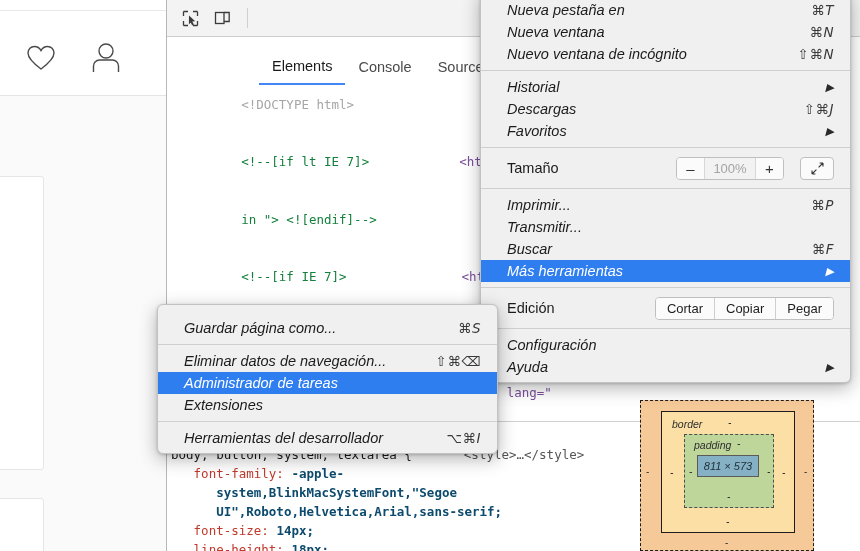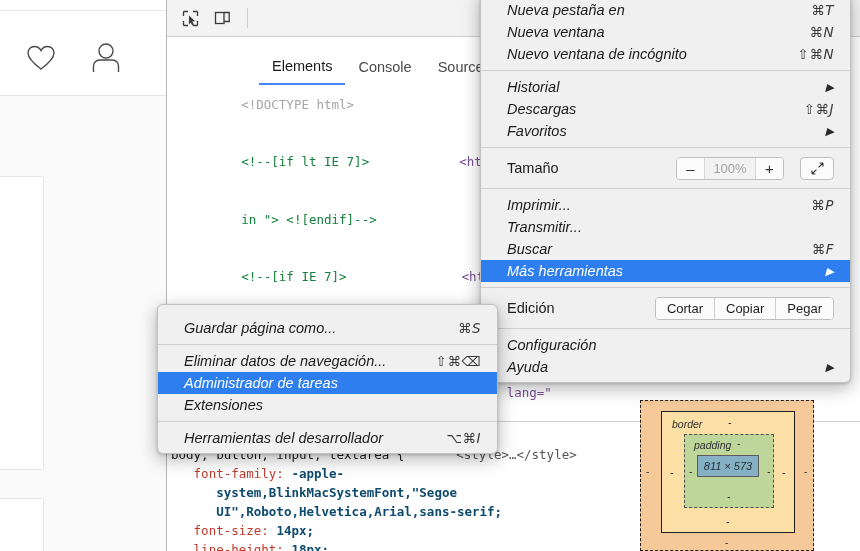--- a/index.html
+++ b/index.html
@@ -354,21 +354,21 @@
       </div>
       
       
       
       
       
       
     </div>
 
     <div class="styles-pane">
-<span class="css-sel">body, button, input, textarea {</span><span class="colcell" style="width:52px"></span><span class="css-origin">&lt;style&gt;…&lt;/style&gt;</span>
+<span class="css-sel">body, button, system, textarea {</span><span class="colcell" style="width:52px"></span><span class="css-origin">&lt;style&gt;…&lt;/style&gt;</span>
 <div style="height:0"></div><span>   </span><span class="css-prop">font-family:</span><span> </span><span class="css-valtxt">-apple-</span>
 <div style="height:0"></div><span>      </span><span class="css-valtxt">system,BlinkMacSystemFont,"Segoe</span>
 <div style="height:0"></div><span>      </span><span class="css-valtxt">UI",Roboto,Helvetica,Arial,sans-serif;</span>
 <div style="height:0"></div><span>   </span><span class="css-prop">font-size:</span><span> </span><span class="css-valtxt">14px;</span>
 <div style="height:0"></div><span>   </span><span class="css-prop">line-height:</span><span> </span><span class="css-valtxt">18px;</span>
 <div style="height:0"></div>
     </div>
 
   </div>
 

